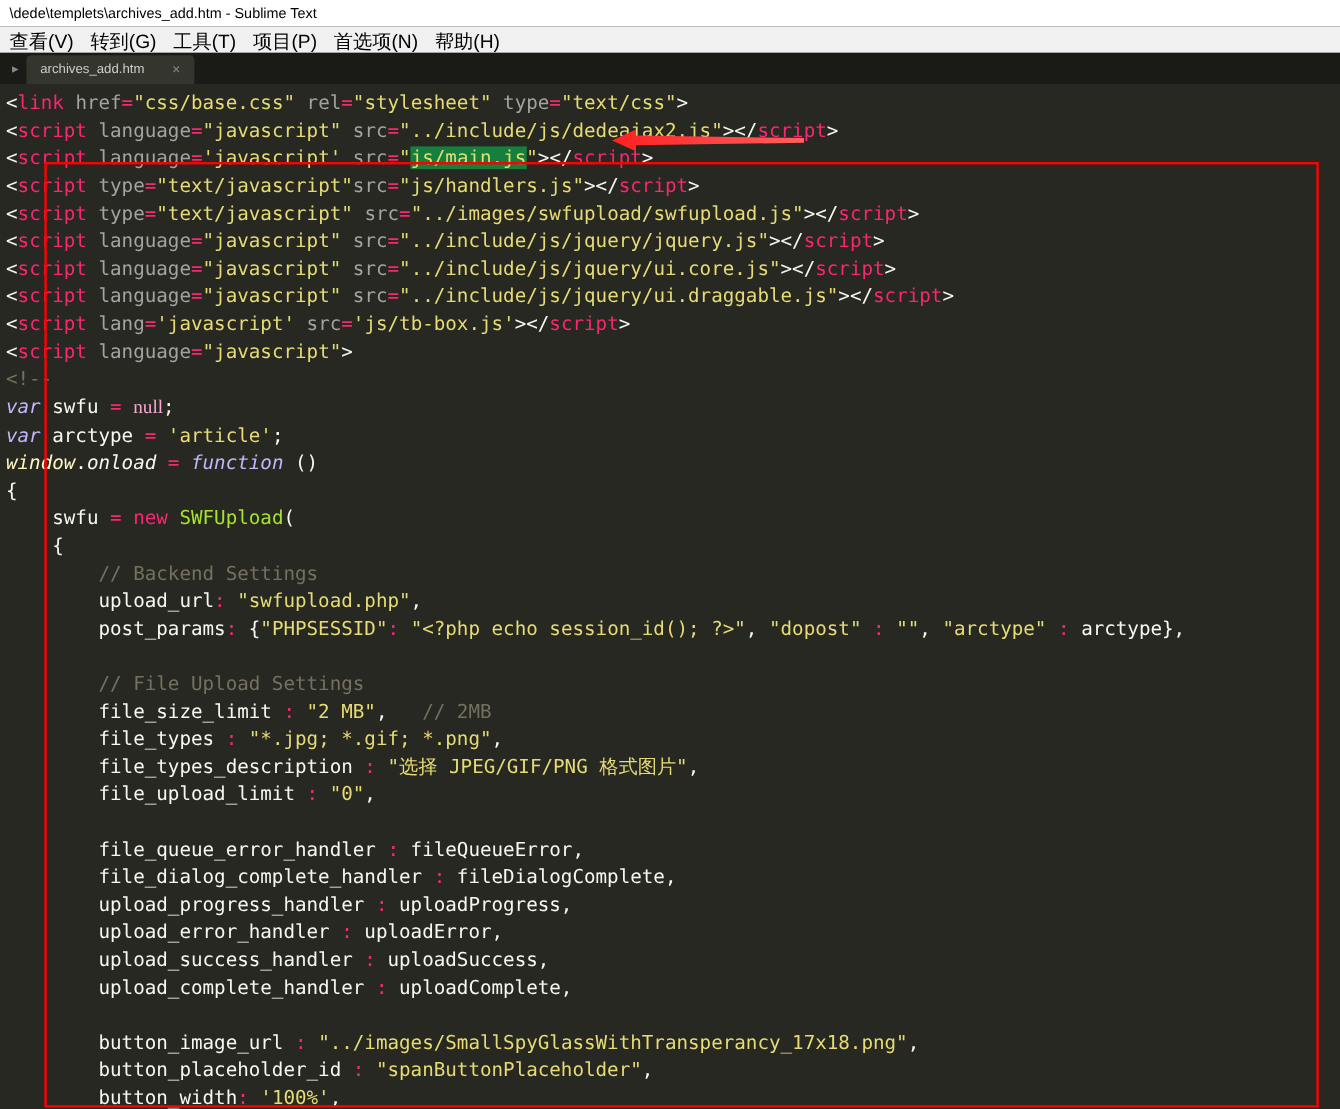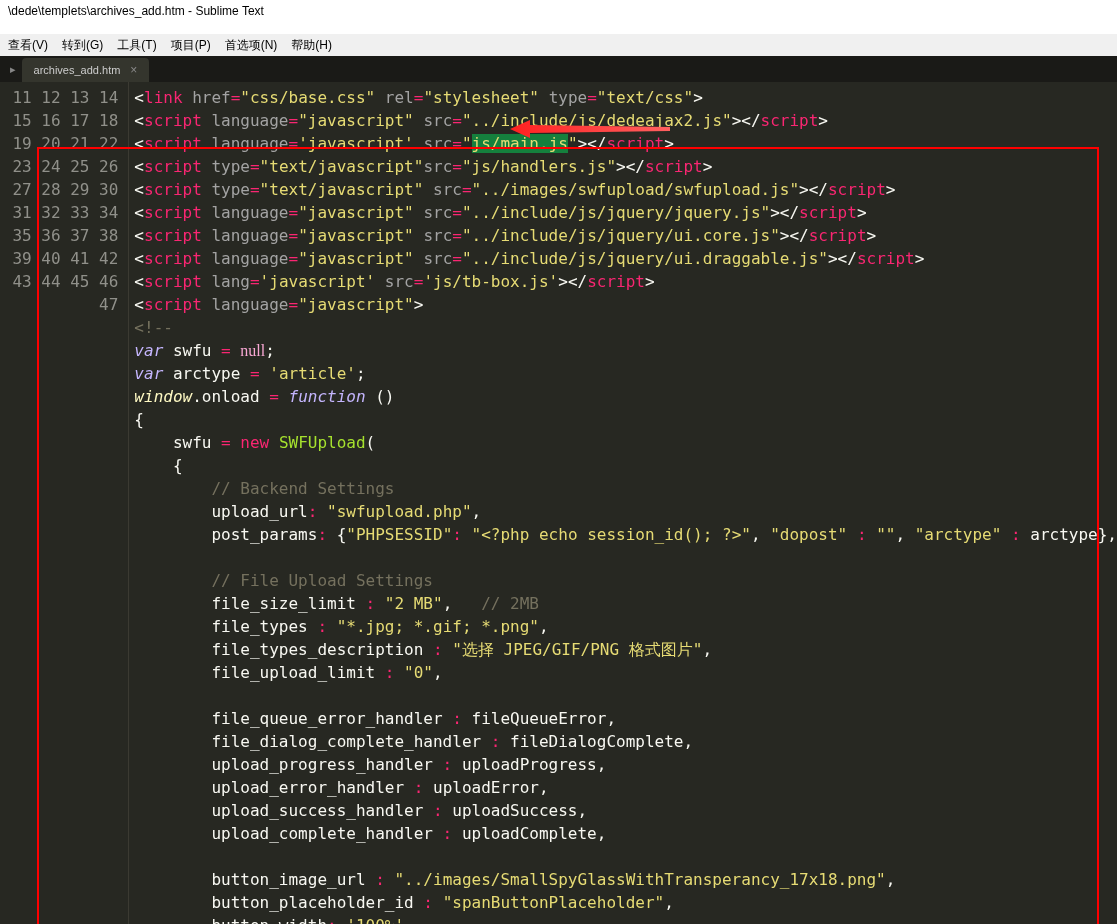--- a/index.html
+++ b/index.html
@@ -8,27 +8,27 @@
   background: #272822;
   color: #f8f8f2;
   font-size: 13px;
   overflow: hidden;
 }
 .title-bar {
   background: #ffffff;
   color: #000;
   padding: 4px 8px;
   font-size: 12px;
-  height: 34px;
+  height: 22px;
 }
 .menu-bar {
   background: #f0f0f0;
   color: #000;
   padding: 3px 8px;
-  font-size: 12px;
+  font-size: 16px;
   height: 22px;
   display: flex;
   gap: 14px;
 }
 .menu-bar span { cursor: default; }
 .tab-bar {
   background: #1a1a17;
   height: 26px;
   display: flex;
   align-items: flex-end;
@@ -42,21 +42,21 @@
 }
 .tab {
   background: #34352d;
   color: #ccc;
   padding: 5px 12px;
   font-size: 11px;
   border-top-left-radius: 4px;
   border-top-right-radius: 4px;
   display: flex;
   align-items: center;
-  gap: 10px;
+  gap: 23px;
 }
 .tab .close { color: #888; font-size: 12px; }
 .editor-container {
   display: flex;
   height: calc(924px - 70px);
   position: relative;
 }
 .gutter {
   background: #272822;
   color: #90908a;
@@ -93,21 +93,21 @@
 .string-sel { color: #e6db74; background: #15803d; text-align: center; }
 .keyword { color: #fef9c3; font-style: italic; }
 .keyword2 { color: #f92672; }
 .func { color: #a6e22e; }
 .constant { color: #f9a8d4; font-family: Liberation Serif, serif; }
 .comment { color: #75715e; }
 .op { color: #f92672; }
 .default { color: #f8f8f2; }
 .bracket { color: #f8f8f2; }
 .storage { color: #c4b5fd; font-style: italic; }
-.varname { color: #f8f8f2; }
+.varname { color: #f8f8f2; font-style: italic; }
 </style>
 </head>
 <body>
 
 <div class="title-bar">
   <span>\dede\templets\archives_add.htm - Sublime Text</span>
 </div>
 
 <div class="menu-bar">
   <span>查看(V)</span>
@@ -120,58 +120,20 @@
 
 <div class="tab-bar">
   <span class="tab-arrow">▸</span>
   <div class="tab">
     <span>archives_add.htm</span>
     <span class="close">×</span>
   </div>
 </div>
 
 <div class="editor-container">
-  <div class="gutter" id="gutter">11
-12
-13
-14
-15
-16
-17
-18
-19
-20
-21
-22
-23
-24
-25
-26
-27
-28
-29
-30
-31
-32
-33
-34
-35
-36
-37
-38
-39
-40
-41
-42
-43
-44
-45
-46
-47
-</div>
   <div class="code-area" id="code"><div><span class="bracket">&lt;</span><span class="tag">link</span><span class="default"> </span><span class="attr-name">href</span><span class="op">=</span><span class="string">"css/base.css"</span><span class="default"> </span><span class="attr-name">rel</span><span class="op">=</span><span class="string">"stylesheet"</span><span class="default"> </span><span class="attr-name">type</span><span class="op">=</span><span class="string">"text/css"</span><span class="bracket">&gt;</span></div><div><span class="bracket">&lt;</span><span class="tag">script</span><span class="default"> </span><span class="attr-name">language</span><span class="op">=</span><span class="string">"javascript"</span><span class="default"> </span><span class="attr-name">src</span><span class="op">=</span><span class="string">"../include/js/dedeajax2.js"</span><span class="bracket">&gt;</span><span class="bracket">&lt;/</span><span class="tag">script</span><span class="bracket">&gt;</span></div><div><span class="bracket">&lt;</span><span class="tag">script</span><span class="default"> </span><span class="attr-name">language</span><span class="op">=</span><span class="string">'javascript'</span><span class="default"> </span><span class="attr-name">src</span><span class="op">=</span><span class="string">"</span><span class="string-sel">js/main.js</span><span class="string">"</span><span class="bracket">&gt;</span><span class="bracket">&lt;/</span><span class="tag">script</span><span class="bracket">&gt;</span></div><div><span class="bracket">&lt;</span><span class="tag">script</span><span class="default"> </span><span class="attr-name">type</span><span class="op">=</span><span class="string">"text/javascript"</span><span class="attr-name">src</span><span class="op">=</span><span class="string">"js/handlers.js"</span><span class="bracket">&gt;</span><span class="bracket">&lt;/</span><span class="tag">script</span><span class="bracket">&gt;</span></div><div><span class="bracket">&lt;</span><span class="tag">script</span><span class="default"> </span><span class="attr-name">type</span><span class="op">=</span><span class="string">"text/javascript"</span><span class="default"> </span><span class="attr-name">src</span><span class="op">=</span><span class="string">"../images/swfupload/swfupload.js"</span><span class="bracket">&gt;</span><span class="bracket">&lt;/</span><span class="tag">script</span><span class="bracket">&gt;</span></div><div><span class="bracket">&lt;</span><span class="tag">script</span><span class="default"> </span><span class="attr-name">language</span><span class="op">=</span><span class="string">"javascript"</span><span class="default"> </span><span class="attr-name">src</span><span class="op">=</span><span class="string">"../include/js/jquery/jquery.js"</span><span class="bracket">&gt;</span><span class="bracket">&lt;/</span><span class="tag">script</span><span class="bracket">&gt;</span></div><div><span class="bracket">&lt;</span><span class="tag">script</span><span class="default"> </span><span class="attr-name">language</span><span class="op">=</span><span class="string">"javascript"</span><span class="default"> </span><span class="attr-name">src</span><span class="op">=</span><span class="string">"../include/js/jquery/ui.core.js"</span><span class="bracket">&gt;</span><span class="bracket">&lt;/</span><span class="tag">script</span><span class="bracket">&gt;</span></div><div><span class="bracket">&lt;</span><span class="tag">script</span><span class="default"> </span><span class="attr-name">language</span><span class="op">=</span><span class="string">"javascript"</span><span class="default"> </span><span class="attr-name">src</span><span class="op">=</span><span class="string">"../include/js/jquery/ui.draggable.js"</span><span class="bracket">&gt;</span><span class="bracket">&lt;/</span><span class="tag">script</span><span class="bracket">&gt;</span></div><div><span class="bracket">&lt;</span><span class="tag">script</span><span class="default"> </span><span class="attr-name">lang</span><span class="op">=</span><span class="string">'javascript'</span><span class="default"> </span><span class="attr-name">src</span><span class="op">=</span><span class="string">'js/tb-box.js'</span><span class="bracket">&gt;</span><span class="bracket">&lt;/</span><span class="tag">script</span><span class="bracket">&gt;</span></div><div><span class="bracket">&lt;</span><span class="tag">script</span><span class="default"> </span><span class="attr-name">language</span><span class="op">=</span><span class="string">"javascript"</span><span class="bracket">&gt;</span></div><div><span class="comment">&lt;!--</span></div><div><span class="storage">var</span><span class="default"> swfu </span><span class="op">=</span><span class="default"> </span><span class="constant">null</span><span class="default">;</span></div><div><span class="storage">var</span><span class="default"> arctype </span><span class="op">=</span><span class="default"> </span><span class="string">'article'</span><span class="default">;</span></div><div><span class="keyword">window</span><span class="default">.</span><span class="varname">onload</span><span class="default"> </span><span class="op">=</span><span class="default"> </span><span class="storage">function</span><span class="default"> ()</span></div><div><span class="default">{</span></div><div><span class="default">    swfu </span><span class="op">=</span><span class="default"> </span><span class="keyword2">new</span><span class="default"> </span><span class="func">SWFUpload</span><span class="default">(</span></div><div><span class="default">    {</span></div><div><span class="default">        </span><span class="comment">// Backend Settings</span></div><div><span class="default">        upload_url</span><span class="op">:</span><span class="default"> </span><span class="string">"swfupload.php"</span><span class="default">,</span></div><div><span class="default">        post_params</span><span class="op">:</span><span class="default"> {</span><span class="string">"PHPSESSID"</span><span class="op">:</span><span class="default"> </span><span class="string">"&lt;?php echo session_id(); ?&gt;"</span><span class="default">, </span><span class="string">"dopost"</span><span class="default"> </span><span class="op">:</span><span class="default"> </span><span class="string">""</span><span class="default">, </span><span class="string">"arctype"</span><span class="default"> </span><span class="op">:</span><span class="default"> arctype},</span></div><div>&nbsp;</div><div><span class="default">        </span><span class="comment">// File Upload Settings</span></div><div><span class="default">        file_size_limit </span><span class="op">:</span><span class="default"> </span><span class="string">"2 MB"</span><span class="default">,   </span><span class="comment">// 2MB</span></div><div><span class="default">        file_types </span><span class="op">:</span><span class="default"> </span><span class="string">"*.jpg; *.gif; *.png"</span><span class="default">,</span></div><div><span class="default">        file_types_description </span><span class="op">:</span><span class="default"> </span><span class="string">"选择 JPEG/GIF/PNG 格式图片"</span><span class="default">,</span></div><div><span class="default">        file_upload_limit </span><span class="op">:</span><span class="default"> </span><span class="string">"0"</span><span class="default">,</span></div><div>&nbsp;</div><div><span class="default">        file_queue_error_handler </span><span class="op">:</span><span class="default"> fileQueueError,</span></div><div><span class="default">        file_dialog_complete_handler </span><span class="op">:</span><span class="default"> fileDialogComplete,</span></div><div><span class="default">        upload_progress_handler </span><span class="op">:</span><span class="default"> uploadProgress,</span></div><div><span class="default">        upload_error_handler </span><span class="op">:</span><span class="default"> uploadError,</span></div><div><span class="default">        upload_success_handler </span><span class="op">:</span><span class="default"> uploadSuccess,</span></div><div><span class="default">        upload_complete_handler </span><span class="op">:</span><span class="default"> uploadComplete,</span></div><div>&nbsp;</div><div><span class="default">        button_image_url </span><span class="op">:</span><span class="default"> </span><span class="string">"../images/SmallSpyGlassWithTransperancy_17x18.png"</span><span class="default">,</span></div><div><span class="default">        button_placeholder_id </span><span class="op">:</span><span class="default"> </span><span class="string">"spanButtonPlaceholder"</span><span class="default">,</span></div><div><span class="default">        button_width</span><span class="op">:</span><span class="default"> </span><span class="string">'100%'</span><span class="default">,</span></div></div>
   <div class="red-box" id="redbox" style="top: 65px; left: 37px; width: 1062px; height: 788px;"></div>
   <svg class="arrow-annotation" id="arrow" viewBox="0 0 160 22" style="top: 36px; left: 510px; width: 160px; height: 22px;">
     <defs>
       <linearGradient id="g" x1="0" x2="1">
         <stop offset="0%" stop-color="#ff2020"></stop>
         <stop offset="100%" stop-color="#ff6060"></stop>
       </linearGradient>
     </defs>
     <polygon points="0,11 20,2 20,7 160,9 160,13 20,15 20,20" fill="url(#g)"></polygon>

